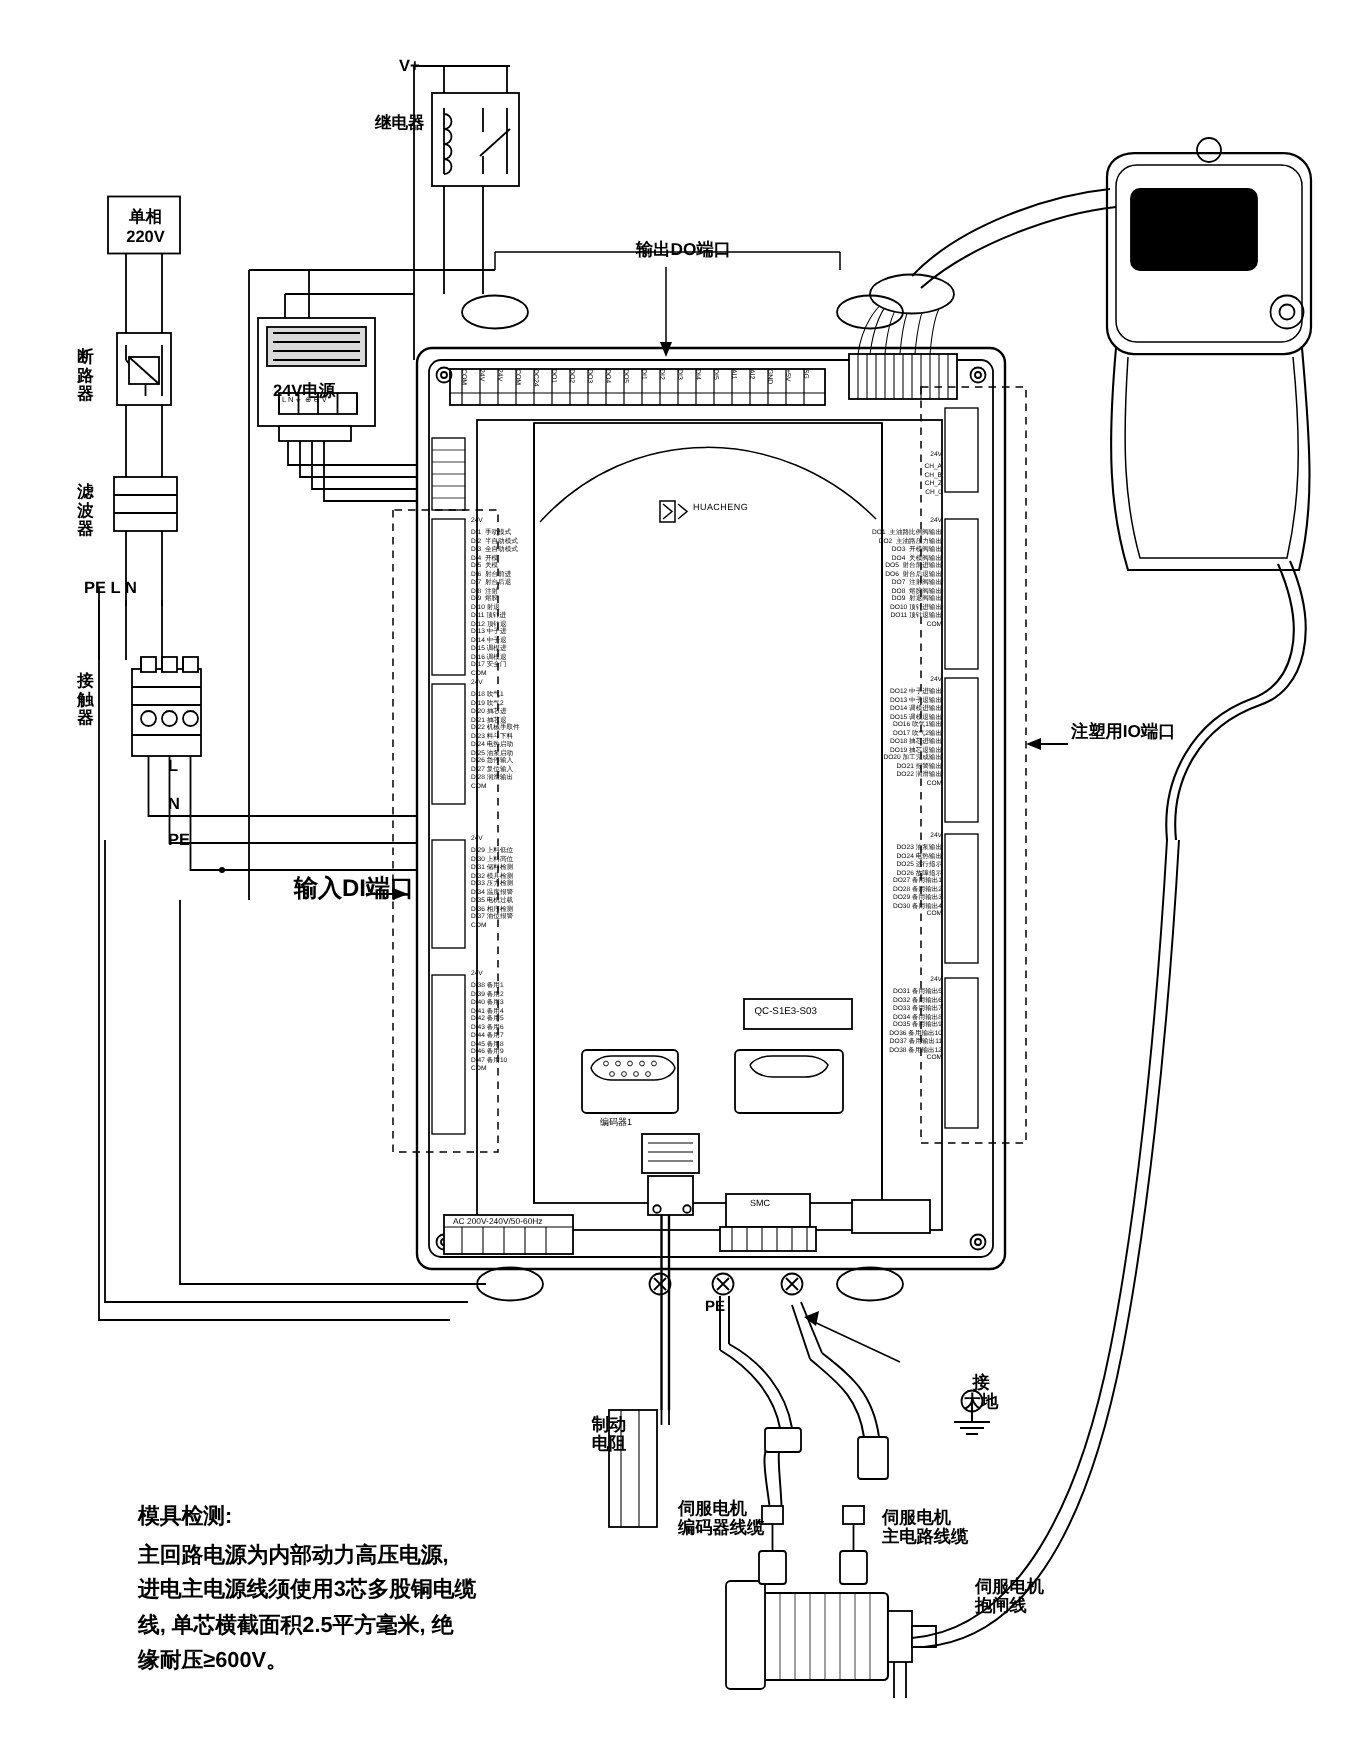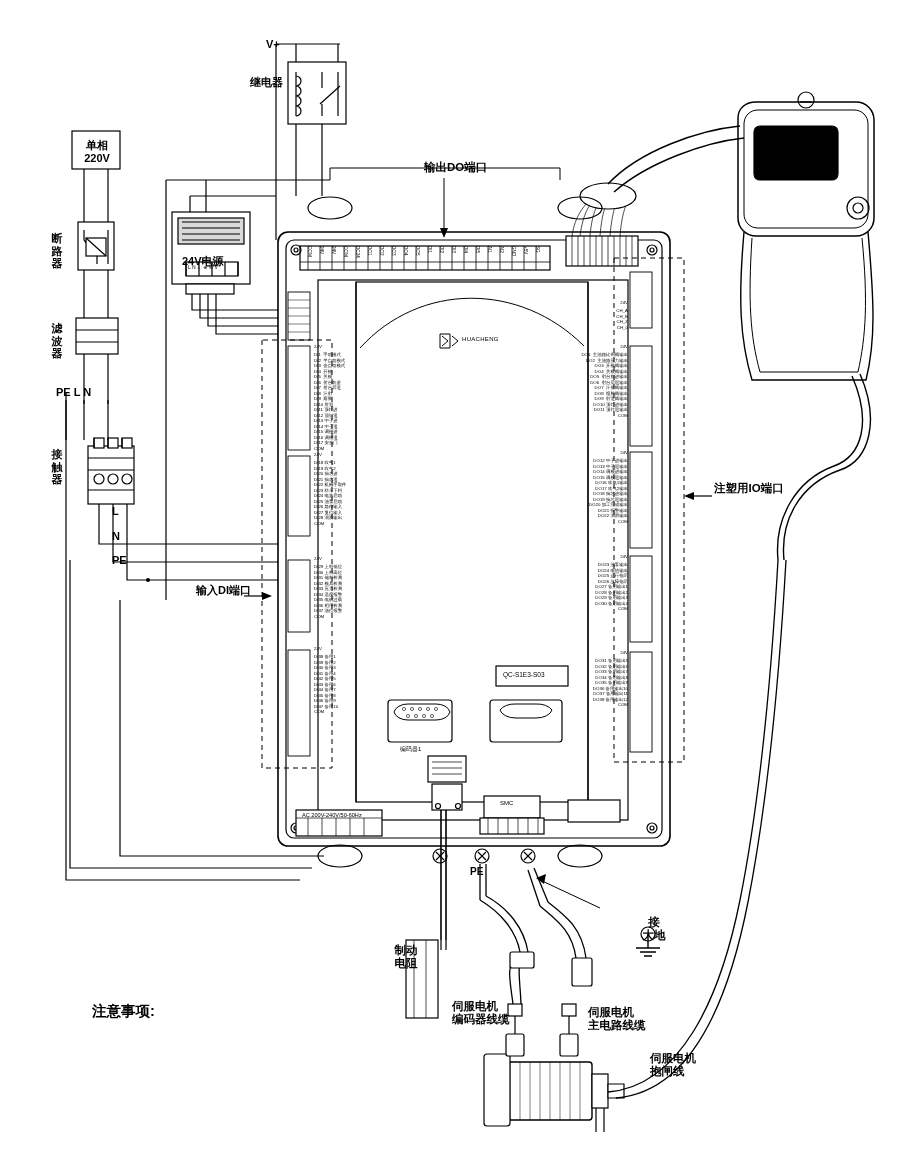--- a/index.html
+++ b/index.html
@@ -301,21 +301,21 @@
 <div class="lbl b" style="left:112px;top:530px;">N</div>
 <div class="lbl b" style="left:112px;top:554px;">PE</div>
 
 <div class="lbl b" style="left:266px;top:38px;">V+</div>
 <div class="lbl b" style="left:250px;top:76px;width:14px;text-align:center;">继电器</div>
 
 <div class="lbl b" style="left:182px;top:255px;font-size:11px;">24V电源</div>
 <div class="tiny5" style="left:188px;top:264px;">L N ⏚  ⊕ ⊖ V</div>
 
 <div class="lbl b" style="left:424px;top:161px;font-size:11.5px;">输出DO端口</div>
-<div class="lbl b" style="left:196px;top:584px;font-size:11px;">输入DI端口</div>
+<div class="lbl b" style="left:196px;top:584px;font-size:16px;">输入DI端口</div>
 <div class="lbl b" style="left:714px;top:482px;font-size:11.5px;">注塑用IO端口</div>
 
 <div class="tiny" style="left:462px;top:336px;font-size:6px;letter-spacing:0.3px;">HUACHENG</div>
 <div class="tiny5" style="left:503px;top:671px;font-size:6.5px;">QC-S1E3-S03</div>
 <div class="tiny5" style="left:400px;top:746px;font-size:6px;">编码器1</div>
 <div class="tiny5" style="left:302px;top:812px;font-size:5.6px;">AC 200V-240V/50-60Hz</div>
 <div class="tiny5" style="left:500px;top:800px;font-size:6px;">SMC</div>
 <div class="lbl b" style="left:470px;top:866px;font-size:10px;">PE</div>
 <div class="lbl b" style="left:634px;top:916px;width:40px;text-align:center;font-size:11.5px;">接
 大地</div>
@@ -450,15 +450,19 @@
 <div class="tiny" id="do4" style="left:568px;top:658px;text-align:right;width:60px;">DO31 备用输出5
 DO32 备用输出6
 DO33 备用输出7
 DO34 备用输出8
 DO35 备用输出9
 DO36 备用输出10
 DO37 备用输出11
 DO38 备用输出12
 COM</div>
 
-<div class="notes" style="left:92px;top:1000px;">注意事项:</div>
+<div class="notes" style="left:92px;top:1000px;">模具检测:</div>
+<div class="notes" style="left:92px;top:1026px;">主回路电源为内部动力高压电源,
+进电主电源线须使用3芯多股铜电缆
+线, 单芯横截面积2.5平方毫米, 绝
+缘耐压≥600V。</div>
 
 </div>
 
 </body></html>

